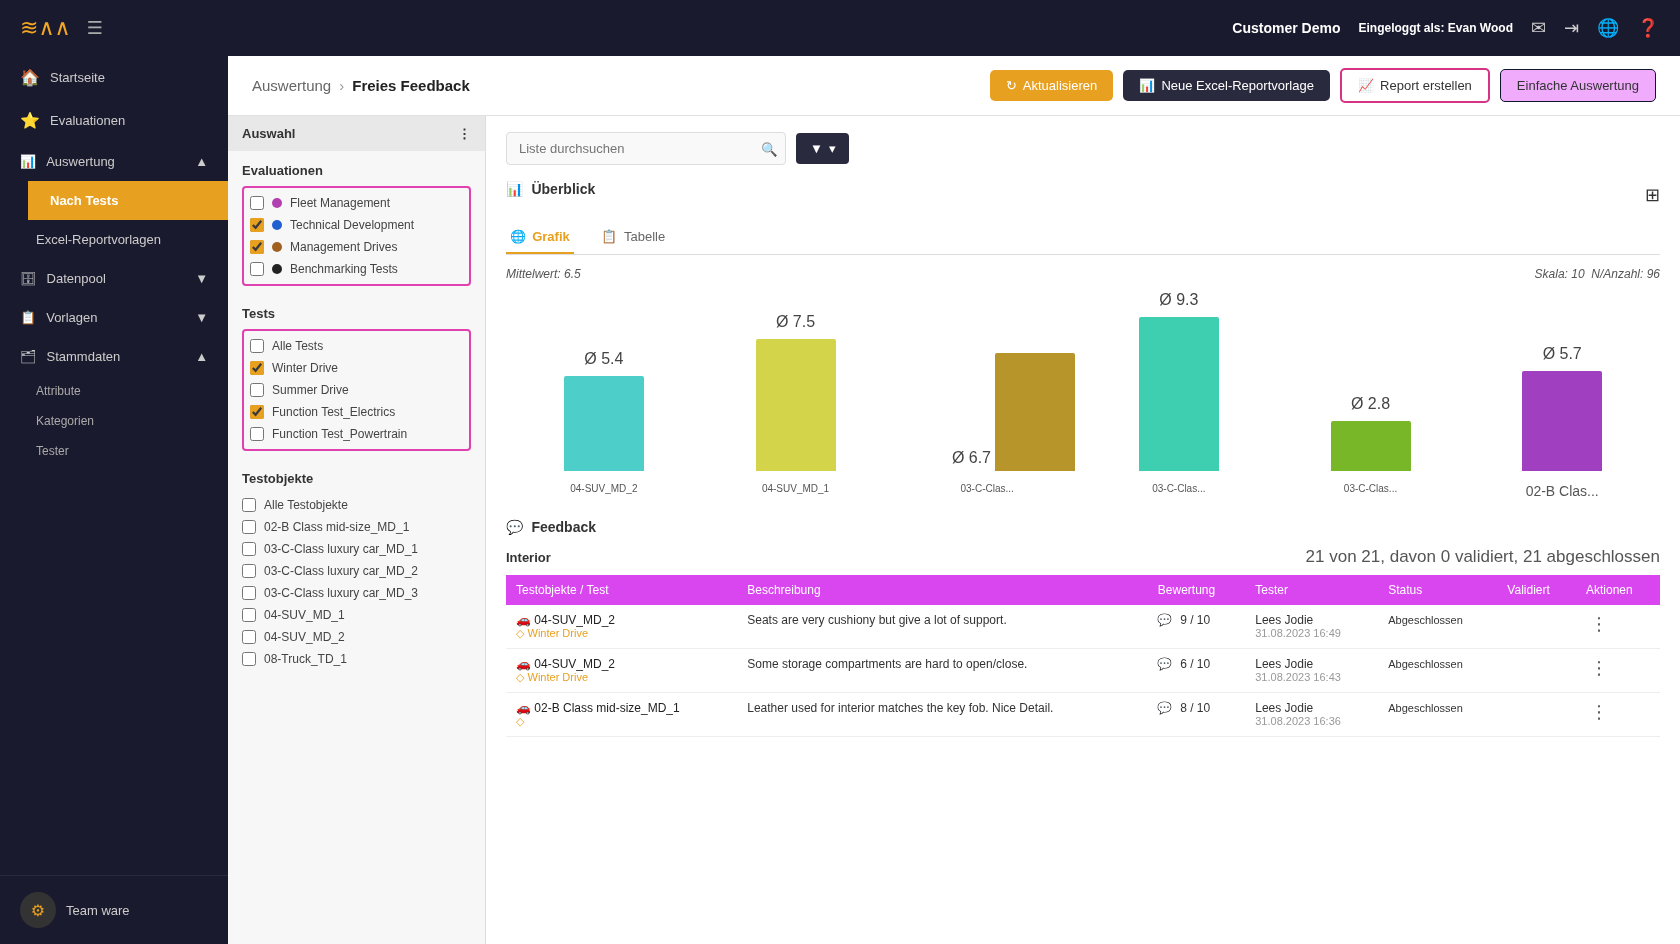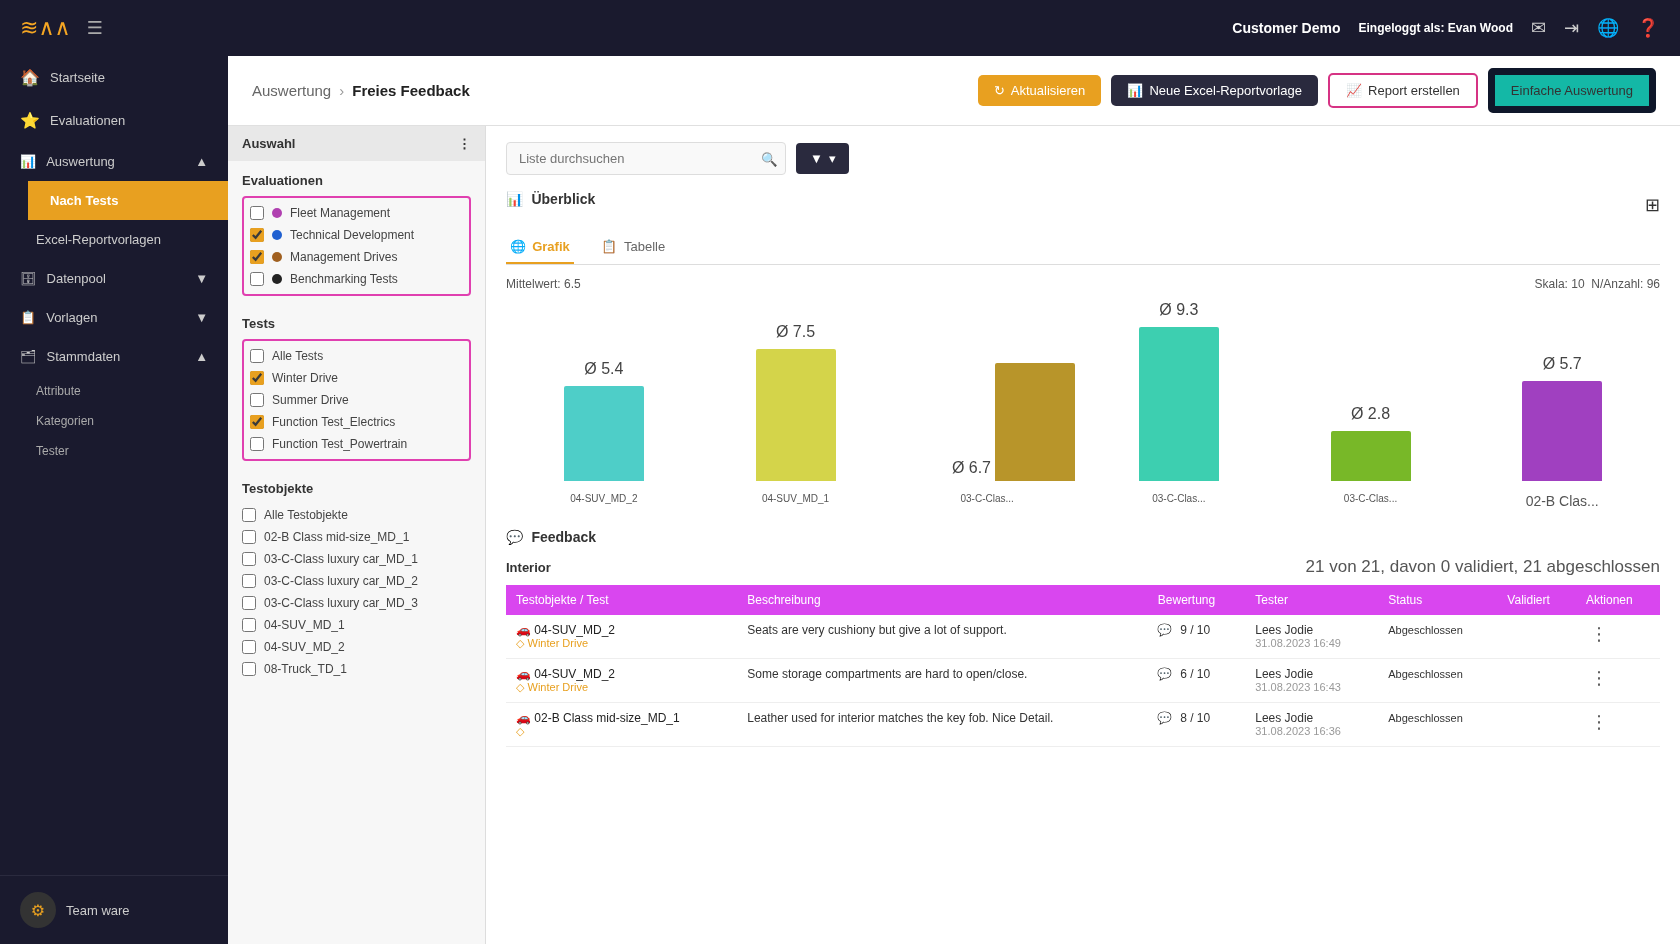--- a/index.html
+++ b/index.html
@@ -98,21 +98,21 @@
     }
     .breadcrumb { display: flex; align-items: center; gap: 8px; font-size: 15px; }
     .breadcrumb-parent { color: #666; }
     .breadcrumb-sep { color: #999; }
     .breadcrumb-current { color: #222; font-weight: 600; }
     .action-buttons { display: flex; align-items: center; gap: 10px; }
     .btn { padding: 8px 16px; border-radius: 5px; border: none; cursor: pointer; font-size: 13px; font-weight: 500; display: flex; align-items: center; gap: 6px; }
     .btn-orange { background: #e8a020; color: #fff; }
     .btn-dark { background: #2a2a3e; color: #fff; }
     .btn-outline-pink { background: transparent; color: #333; border: 2px solid #d63384; }
-    .btn-outline { background: #14b8a6; color: #333; border: 7px solid #0f172a; }
+    .btn-outline { background: #f0abfc; color: #333; border: 1px solid #0f172a; }
 
     
     .main-body {
       display: flex;
       flex: 1;
       overflow: hidden;
     }
 
     
     .left-panel {
@@ -236,20 +236,21 @@
       color: #e8a020;
       border-bottom: 2px solid #e8a020;
       font-weight: 600;
     }
     .stats-row {
       display: flex;
       justify-content: space-between;
       font-size: 12px;
       color: #555;
       margin-bottom: 10px;
+      font-style: italic;
     }
 
     
     .chart-area {
       height: 180px;
       display: flex;
       align-items: flex-end;
       gap: 16px;
       padding: 0 10px;
       margin-bottom: 8px;

